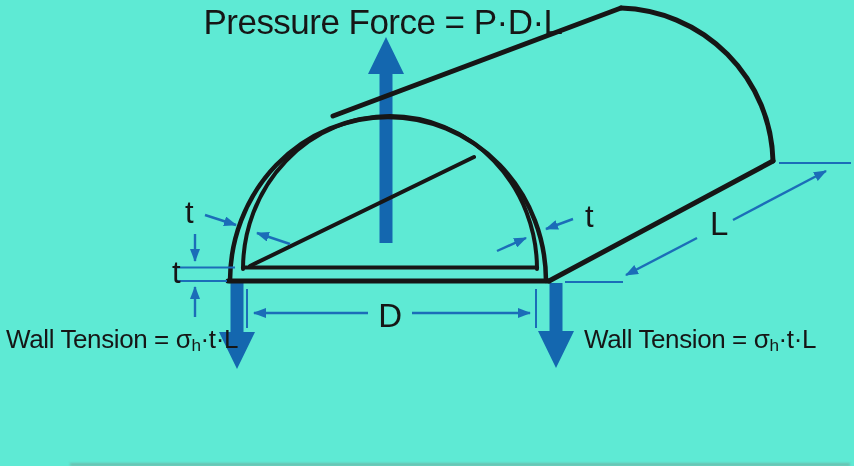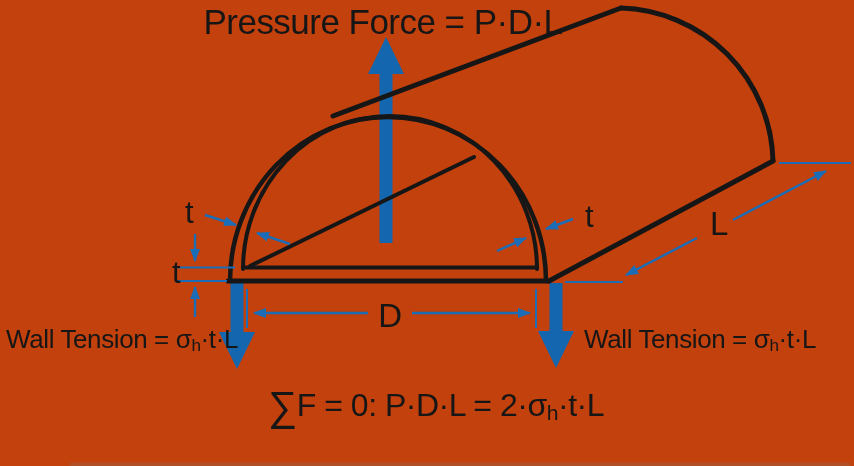--- a/index.html
+++ b/index.html
@@ -1,18 +1,18 @@
 <!DOCTYPE html>
 <html><head>
 <meta charset="utf-8">
 <style>
   html,body{margin:0;padding:0;}
   #stage{
     position:relative; width:854px; height:466px;
-    background:#c2410c; overflow:hidden;
+    background:#5eead4; overflow:hidden;
     font-family:"Liberation Sans", sans-serif;
     color:#161616;
   }
   #diagram-svg{position:absolute;left:0;top:0;}
   .k{stroke:#161616;fill:none;}
   .b{stroke:#1b6db8;fill:none;}
   .lbl{position:absolute;line-height:1;white-space:nowrap;letter-spacing:-0.015em;}
   .title{left:183px;top:4px;width:400px;text-align:center;font-size:35px;}
   .t-left-upper{left:177px;top:197px;width:24px;text-align:center;font-size:31px;}
   .t-left-lower{left:164px;top:257px;width:24px;text-align:center;font-size:31px;}
@@ -96,17 +96,16 @@
   <div class="lbl t-left-upper">t</div>
   <div class="lbl t-left-lower">t</div>
   <div class="lbl t-right">t</div>
   <div class="lbl d-lbl">D</div>
   <div class="lbl l-lbl">L</div>
 
   <div class="lbl wt-left"><span>Wall Tension = σ</span><span class="subsc">h</span><span>·t·L</span></div>
 
   <div class="lbl wt-right"><span>Wall Tension = σ</span><span class="subsc">h</span><span>·t·L</span></div>
 
-  <div class="lbl eq1"><span class="bigsum">∑</span><span>F = 0: P·D·L = 2·σ</span><span class="subsc">h</span><span>·t·L</span></div>
 
 
   <div class="bottom-artifact"></div>
 </div>
 
 </body></html>

